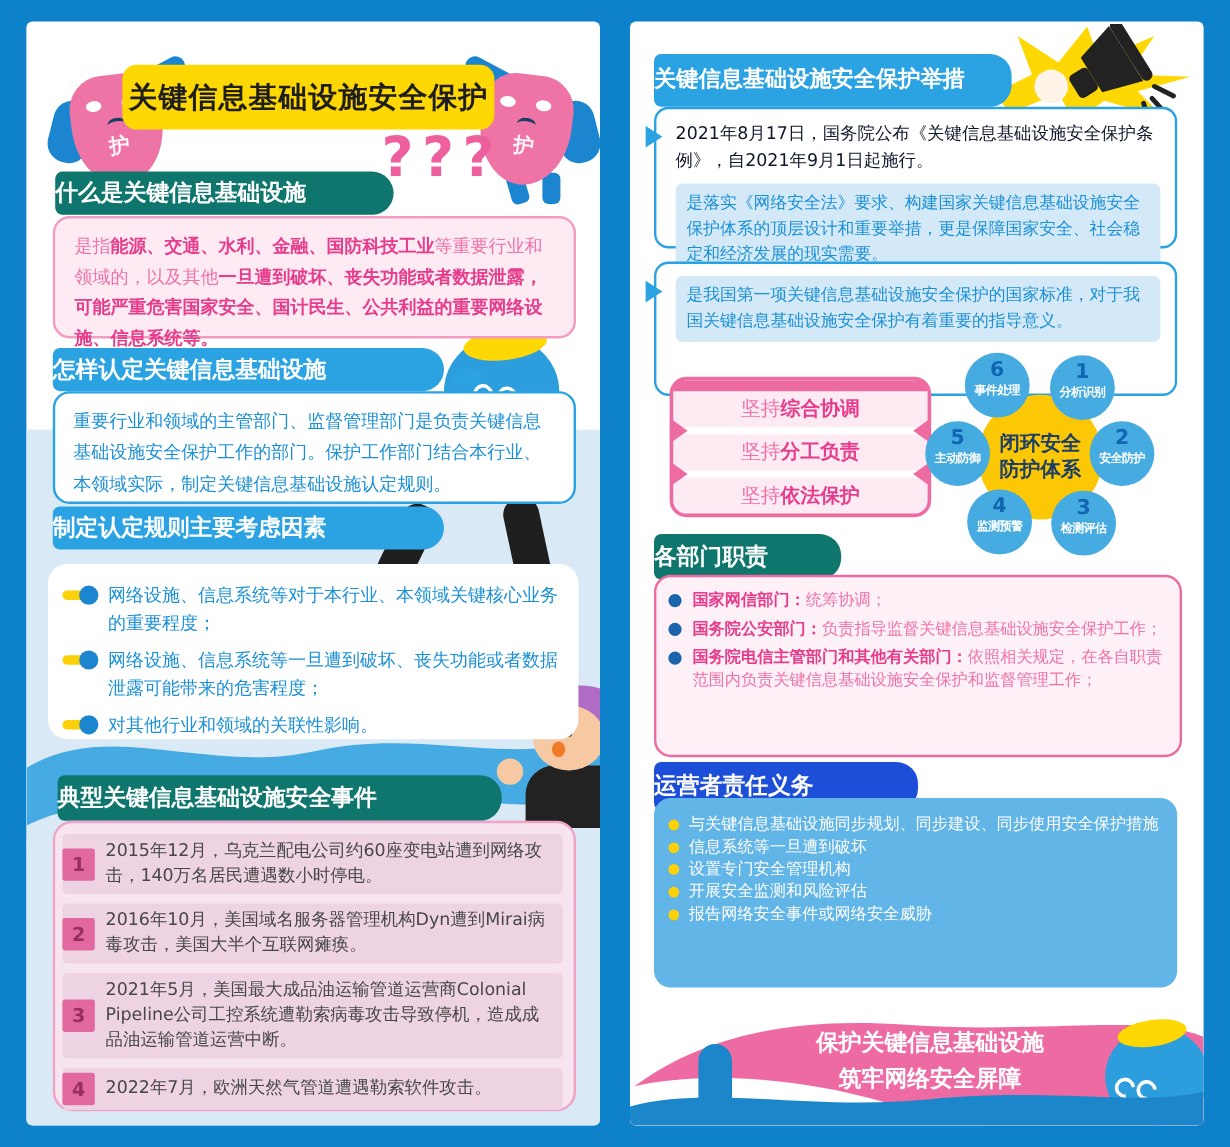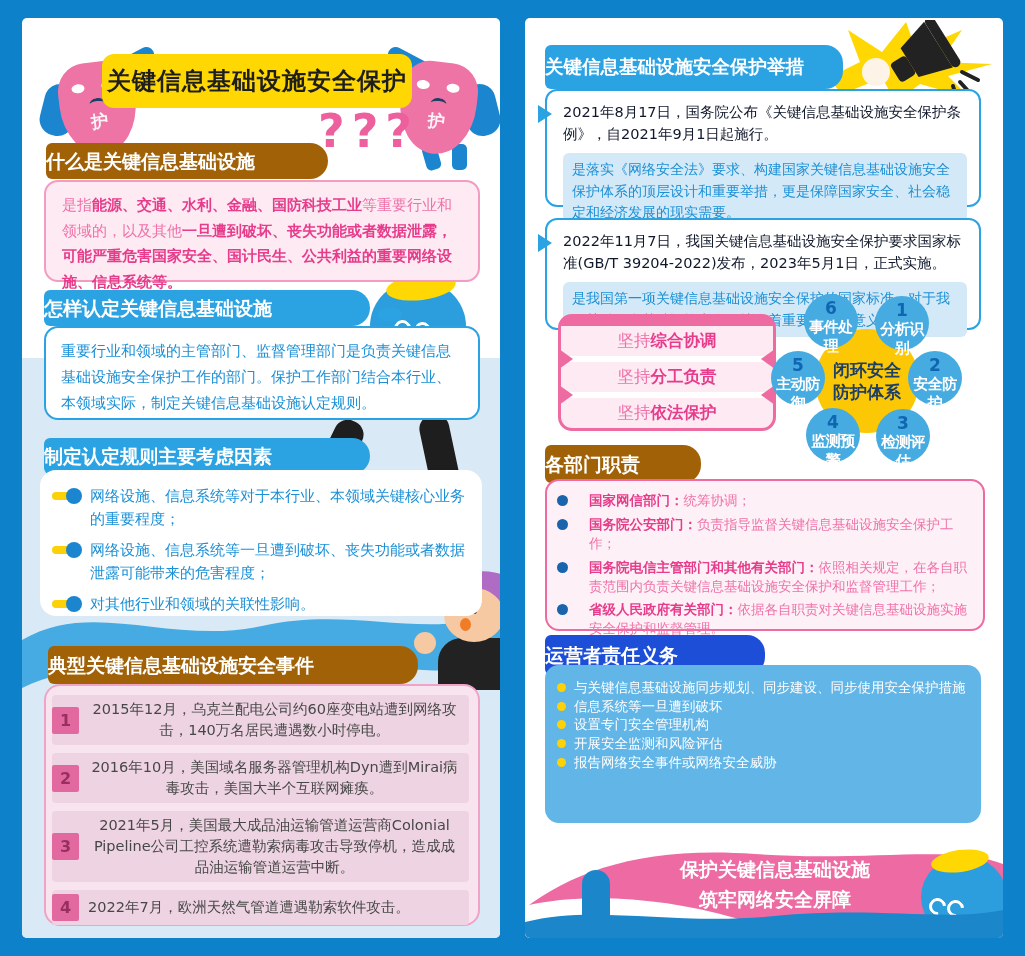--- a/index.html
+++ b/index.html
@@ -5,21 +5,21 @@
   html,body{margin:0;padding:0;}
   body{width:1025px;height:956px;background:#0d82cb;position:relative;overflow:hidden;
        font-family:"DejaVu Sans","Liberation Sans",sans-serif;}
   .panel{position:absolute;top:18px;width:478px;height:920px;background:#fff;border-radius:5px;overflow:hidden;}
   #left-panel{left:22px;}
   #right-panel{left:525px;}
   .abs{position:absolute;}
   
   .hdr{position:absolute;color:#fff;font-weight:bold;font-size:19px;line-height:36px;
        border-radius:6px 18px 18px 6px;z-index:3;white-space:nowrap;box-sizing:border-box;}
-  .hdr.pink{background:#a16207;}
+  .hdr.pink{background:#0f766e;}
   .hdr.blue{background:#2ba3e3;}
   
   .band{position:absolute;left:0;top:340px;width:478px;height:580px;background:#d9e9f6;z-index:0;}
   .wave-svg{position:absolute;left:0;z-index:1;}
   .banner{position:absolute;left:80px;top:36px;width:310px;height:54px;background:#ffd702;border-radius:12px;
           z-index:2;display:flex;align-items:center;justify-content:center;}
   .banner span{font-size:24px;font-weight:900;color:#1e1e1e;letter-spacing:1px;}
   .mascot{position:absolute;width:120px;height:118px;z-index:1;}
   .m-arm{position:absolute;background:#1b86cf;border-radius:10px;}
   .m-body{position:absolute;left:20px;top:8px;width:76px;height:92px;background:#ef74a6;
@@ -45,21 +45,21 @@
   .f-row{display:flex;gap:8px;margin-bottom:9px;}
   .f-ico{flex:0 0 30px;height:16px;position:relative;margin-top:3px;}
   .f-ico::before{content:"";position:absolute;left:0;top:4px;width:22px;height:8px;background:#fdd108;border-radius:4px;}
   .f-ico::after{content:"";position:absolute;left:14px;top:0;width:16px;height:16px;background:#1b86cf;border-radius:50%;}
   .f-txt{color:#1b90d6;font-size:15px;line-height:1.5;}
   .incidents{position:absolute;left:22px;top:666px;width:436px;height:242px;background:#f8e4ef;
              border:2px solid #f0a3c6;border-radius:16px;padding:9px 9px 6px 6px;box-sizing:border-box;z-index:3;}
   .i-row{display:flex;align-items:center;background:#eed4e3;border-radius:4px;margin-bottom:8px;padding:4px 8px 4px 0;}
   .i-num{flex:0 0 27px;height:27px;background:#e2699f;color:#97305f;font-weight:900;font-size:16px;
          display:flex;align-items:center;justify-content:center;border-radius:2px;margin-right:9px;}
-  .i-txt{color:#474747;font-size:14.5px;line-height:1.45;text-align:center;}
+  .i-txt{color:#474747;font-size:14.5px;line-height:1.45;}
   
   .blob-head{position:absolute;left:348px;top:262px;width:96px;height:92px;background:#2d9edd;
              border-radius:50% 50% 46% 46%;z-index:2;}
   .blob-hair{position:absolute;left:16px;top:-6px;width:70px;height:26px;background:#ffd702;border-radius:50%;transform:rotate(-7deg);}
   .cc{position:absolute;width:11px;height:11px;border:3px solid #fff;border-radius:50%;border-right-color:transparent;transform:rotate(40deg);}
   .blob-leg{position:absolute;background:#1e1e1e;border-radius:14px;z-index:2;}
   
   .pp{position:absolute;left:392px;top:556px;width:112px;height:114px;z-index:2;}
   .pp-hand{position:absolute;left:0px;top:58px;width:22px;height:22px;background:#f6c9a2;border-radius:50%;}
   .pp-hair{position:absolute;left:22px;top:-2px;width:78px;height:44px;background:#b06cc4;
@@ -86,24 +86,24 @@
          border-bottom:10px solid transparent;border-left:14px solid #ee6ba2;}
   .tri-r{position:absolute;right:-2px;top:-7px;width:0;height:0;border-top:10px solid transparent;
          border-bottom:10px solid transparent;border-right:14px solid #ee6ba2;}
   .cycle{position:absolute;left:243px;top:278px;width:202px;height:174px;z-index:3;}
   .c-center{position:absolute;left:47px;top:33px;width:104px;height:104px;background:#fcc704;border-radius:50%;
             display:flex;flex-direction:column;align-items:center;justify-content:center;
             font-size:17px;font-weight:900;color:#1d3f66;line-height:1.3;}
   .node{position:absolute;width:54px;height:54px;background:#46abe0;border-radius:50%;text-align:center;
         box-sizing:border-box;padding-top:5px;}
   .node-num{font-size:17px;font-weight:900;color:#1166b2;line-height:1.1;}
-  .node-label{font-size:15px;font-weight:bold;color:#fff;letter-spacing:-0.5px;}
+  .node-label{font-size:10px;font-weight:bold;color:#fff;letter-spacing:-0.5px;}
   .duties{position:absolute;left:20px;top:461px;width:440px;height:152px;background:#fdf0f6;
           border:2px solid #ee6ba2;border-radius:14px;padding:10px 12px 6px 10px;box-sizing:border-box;z-index:3;}
-  .d-row{display:flex;gap:21px;margin-bottom:5px;}
+  .d-row{display:flex;gap:9px;margin-bottom:5px;}
   .d-dot{flex:0 0 11px;height:11px;background:#1a63ad;border-radius:50%;margin-top:4px;}
   .d-txt{font-size:13.5px;line-height:1.4;}
   .d-label{color:#e73c8b;font-weight:bold;}
   .d-rest{color:#ef72a9;}
   .ops{position:absolute;left:20px;top:647px;width:436px;height:158px;background:#62b5e7;border-radius:14px;
        padding:13px 10px 10px 12px;box-sizing:border-box;z-index:3;}
   .o-row{display:flex;gap:8px;}
   .o-dot{flex:0 0 9px;height:9px;background:#fdd108;border-radius:50%;margin-top:5px;}
   .o-txt{color:#fff;font-size:13.5px;line-height:1.38;}
   .slogan{position:absolute;left:90px;top:836px;width:320px;text-align:center;color:#fff;font-weight:900;
@@ -164,21 +164,21 @@
     <div class="cc" style="left:24px;top:40px;"></div>
     <div class="cc" style="left:44px;top:42px;"></div>
   </div>
   <div class="blob-leg" style="left:302px;top:400px;width:30px;height:72px;transform:rotate(26deg);"></div>
   <div class="blob-leg" style="left:404px;top:396px;width:30px;height:92px;transform:rotate(-12deg);"></div>
 
   <div class="hdr blue" style="left:22px;top:272px;width:326px;">怎样认定关键信息基础设施</div>
   <div class="s2dot"></div>
   <div class="bluebox" style="left:22px;top:308px;width:436px;height:94px;border-radius:14px;padding:11px 15px;font-size:15px;line-height:1.72;">重要行业和领域的主管部门、监督管理部门是负责关键信息基础设施安全保护工作的部门。保护工作部门结合本行业、本领域实际，制定关键信息基础设施认定规则。</div>
 
-  <div class="hdr blue" style="left:22px;top:420px;width:326px;">制定认定规则主要考虑因素</div>
+  <div class="hdr blue" style="left:22px;top:404px;width:326px;">制定认定规则主要考虑因素</div>
   <div class="factors">
     <div class="f-row">
       <div class="f-ico"></div>
       <div class="f-txt">网络设施、信息系统等对于本行业、本领域关键核心业务的重要程度；</div>
     </div>
     <div class="f-row">
       <div class="f-ico"></div>
       <div class="f-txt">网络设施、信息系统等一旦遭到破坏、丧失功能或者数据泄露可能带来的危害程度；</div>
     </div>
     <div class="f-row">
@@ -235,21 +235,20 @@
   </svg>
 
   <div class="mbox" style="top:71px;height:118px;">
     <div class="m-arrow"></div>
     <div class="m-main">2021年8月17日，国务院公布《关键信息基础设施安全保护条例》，自2021年9月1日起施行。</div>
     <div class="m-note">是落实《网络安全法》要求、构建国家关键信息基础设施安全保护体系的顶层设计和重要举措，更是保障国家安全、社会稳定和经济发展的现实需要。</div>
   </div>
 
   <div class="mbox" style="top:200px;height:112px;">
     <div class="m-arrow"></div>
-    <div class="m-main">2022年11月7日，我国关键信息基础设施安全保护要求国家标准(GB/T 39204-2022)发布，2023年5月1日，正式实施。</div>
     <div class="m-note">是我国第一项关键信息基础设施安全保护的国家标准，对于我国关键信息基础设施安全保护有着重要的指导意义。</div>
   </div>
 
   <div class="principles">
     <div class="pstrip"></div>
     <div class="prow">
       <span class="pfx">坚持</span><span class="pbold">综合协调</span>
     </div>
     <div class="psep">
       <span class="tri-l"></span>
@@ -305,24 +304,20 @@
       <div class="d-txt"><span class="d-label">国家网信部门：</span><span class="d-rest">统筹协调；</span></div>
     </div>
     <div class="d-row">
       <div class="d-dot"></div>
       <div class="d-txt"><span class="d-label">国务院公安部门：</span><span class="d-rest">负责指导监督关键信息基础设施安全保护工作；</span></div>
     </div>
     <div class="d-row">
       <div class="d-dot"></div>
       <div class="d-txt"><span class="d-label">国务院电信主管部门和其他有关部门：</span><span class="d-rest">依照相关规定，在各自职责范围内负责关键信息基础设施安全保护和监督管理工作；</span></div>
     </div>
-    <div class="d-row">
-      <div class="d-dot"></div>
-      <div class="d-txt"><span class="d-label">省级人民政府有关部门：</span><span class="d-rest">依据各自职责对关键信息基础设施实施安全保护和监督管理。</span></div>
-    </div>
   </div>
 
   <div class="hdr blue" style="left:20px;top:617px;width:220px;height:40px;line-height:40px;background:#1d4ed8;">运营者责任义务</div>
   <div class="ops">
     <div class="o-row">
       <div class="o-dot"></div>
       <div class="o-txt">与关键信息基础设施同步规划、同步建设、同步使用安全保护措施</div>
     </div>
     <div class="o-row">
       <div class="o-dot"></div>

